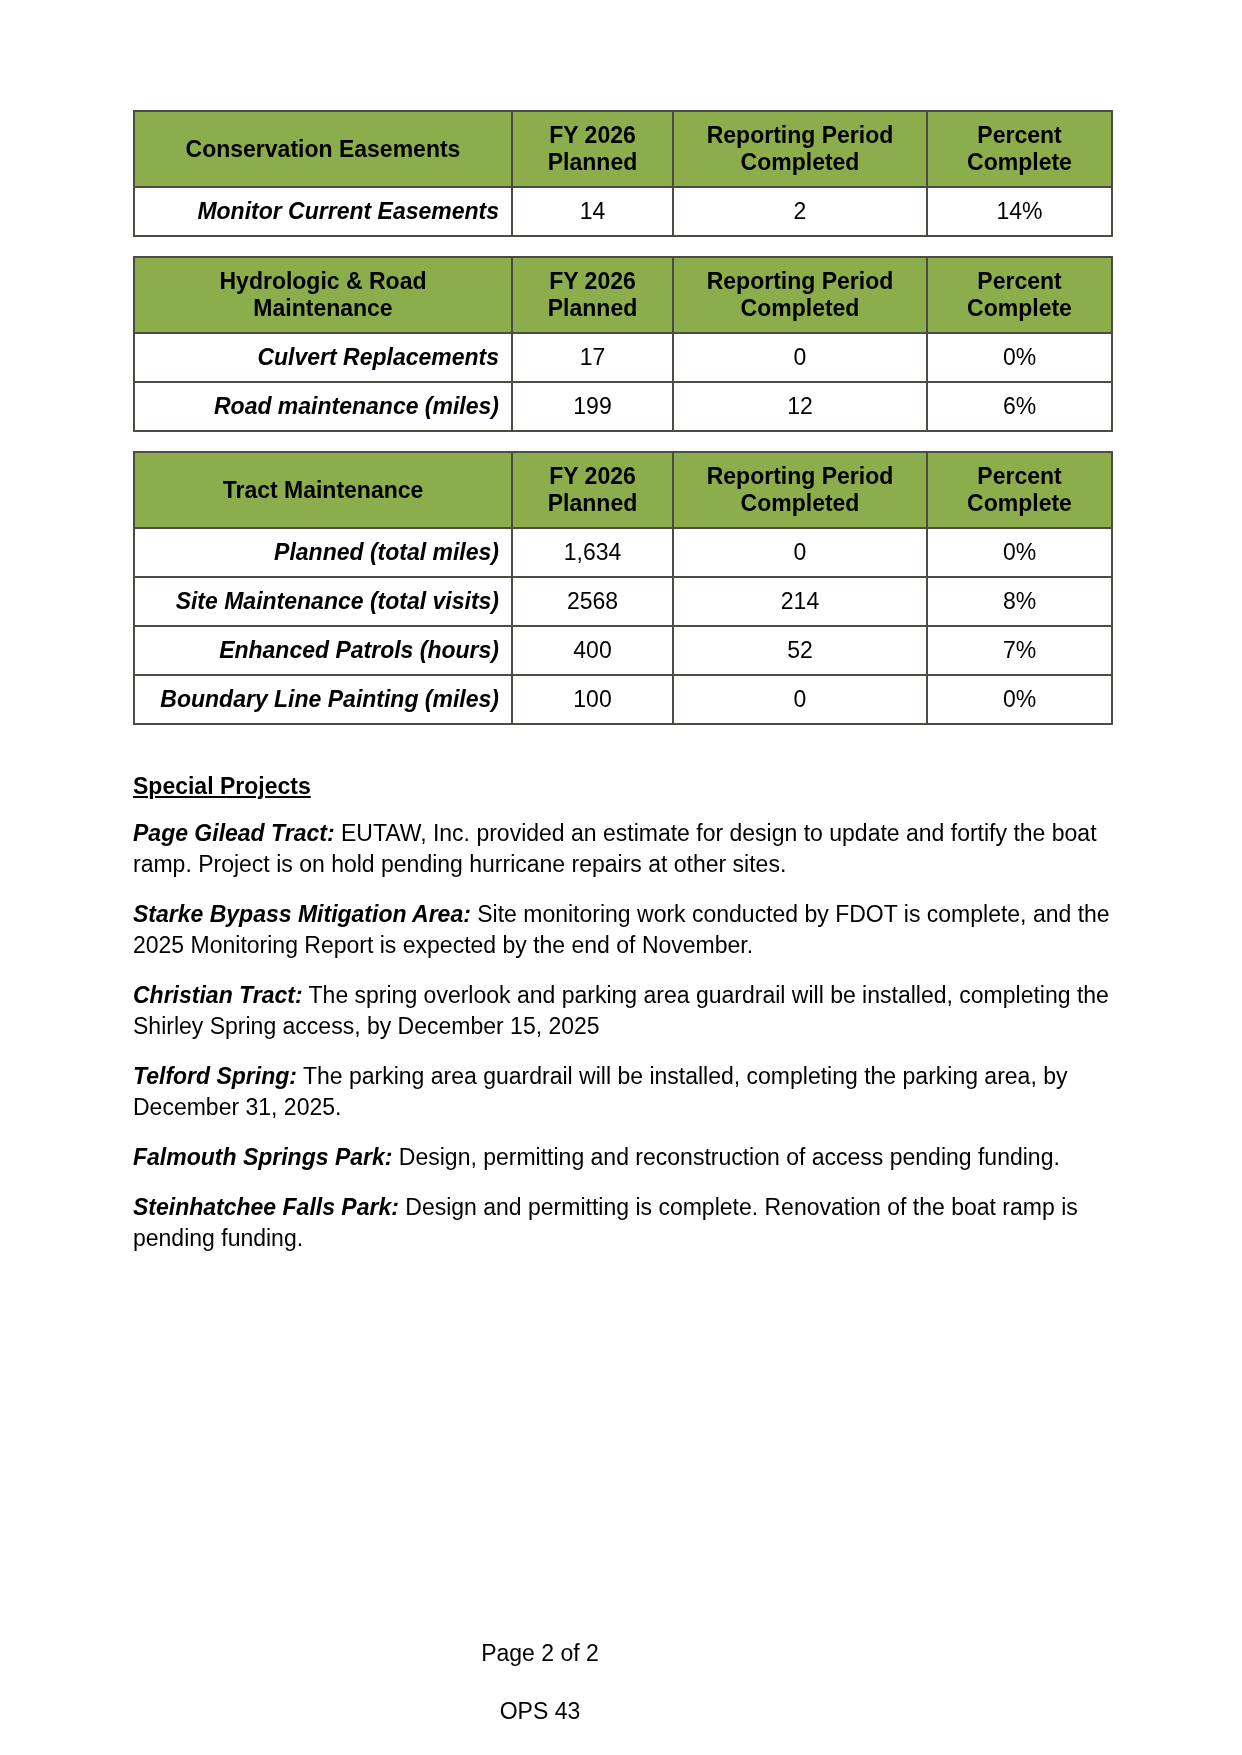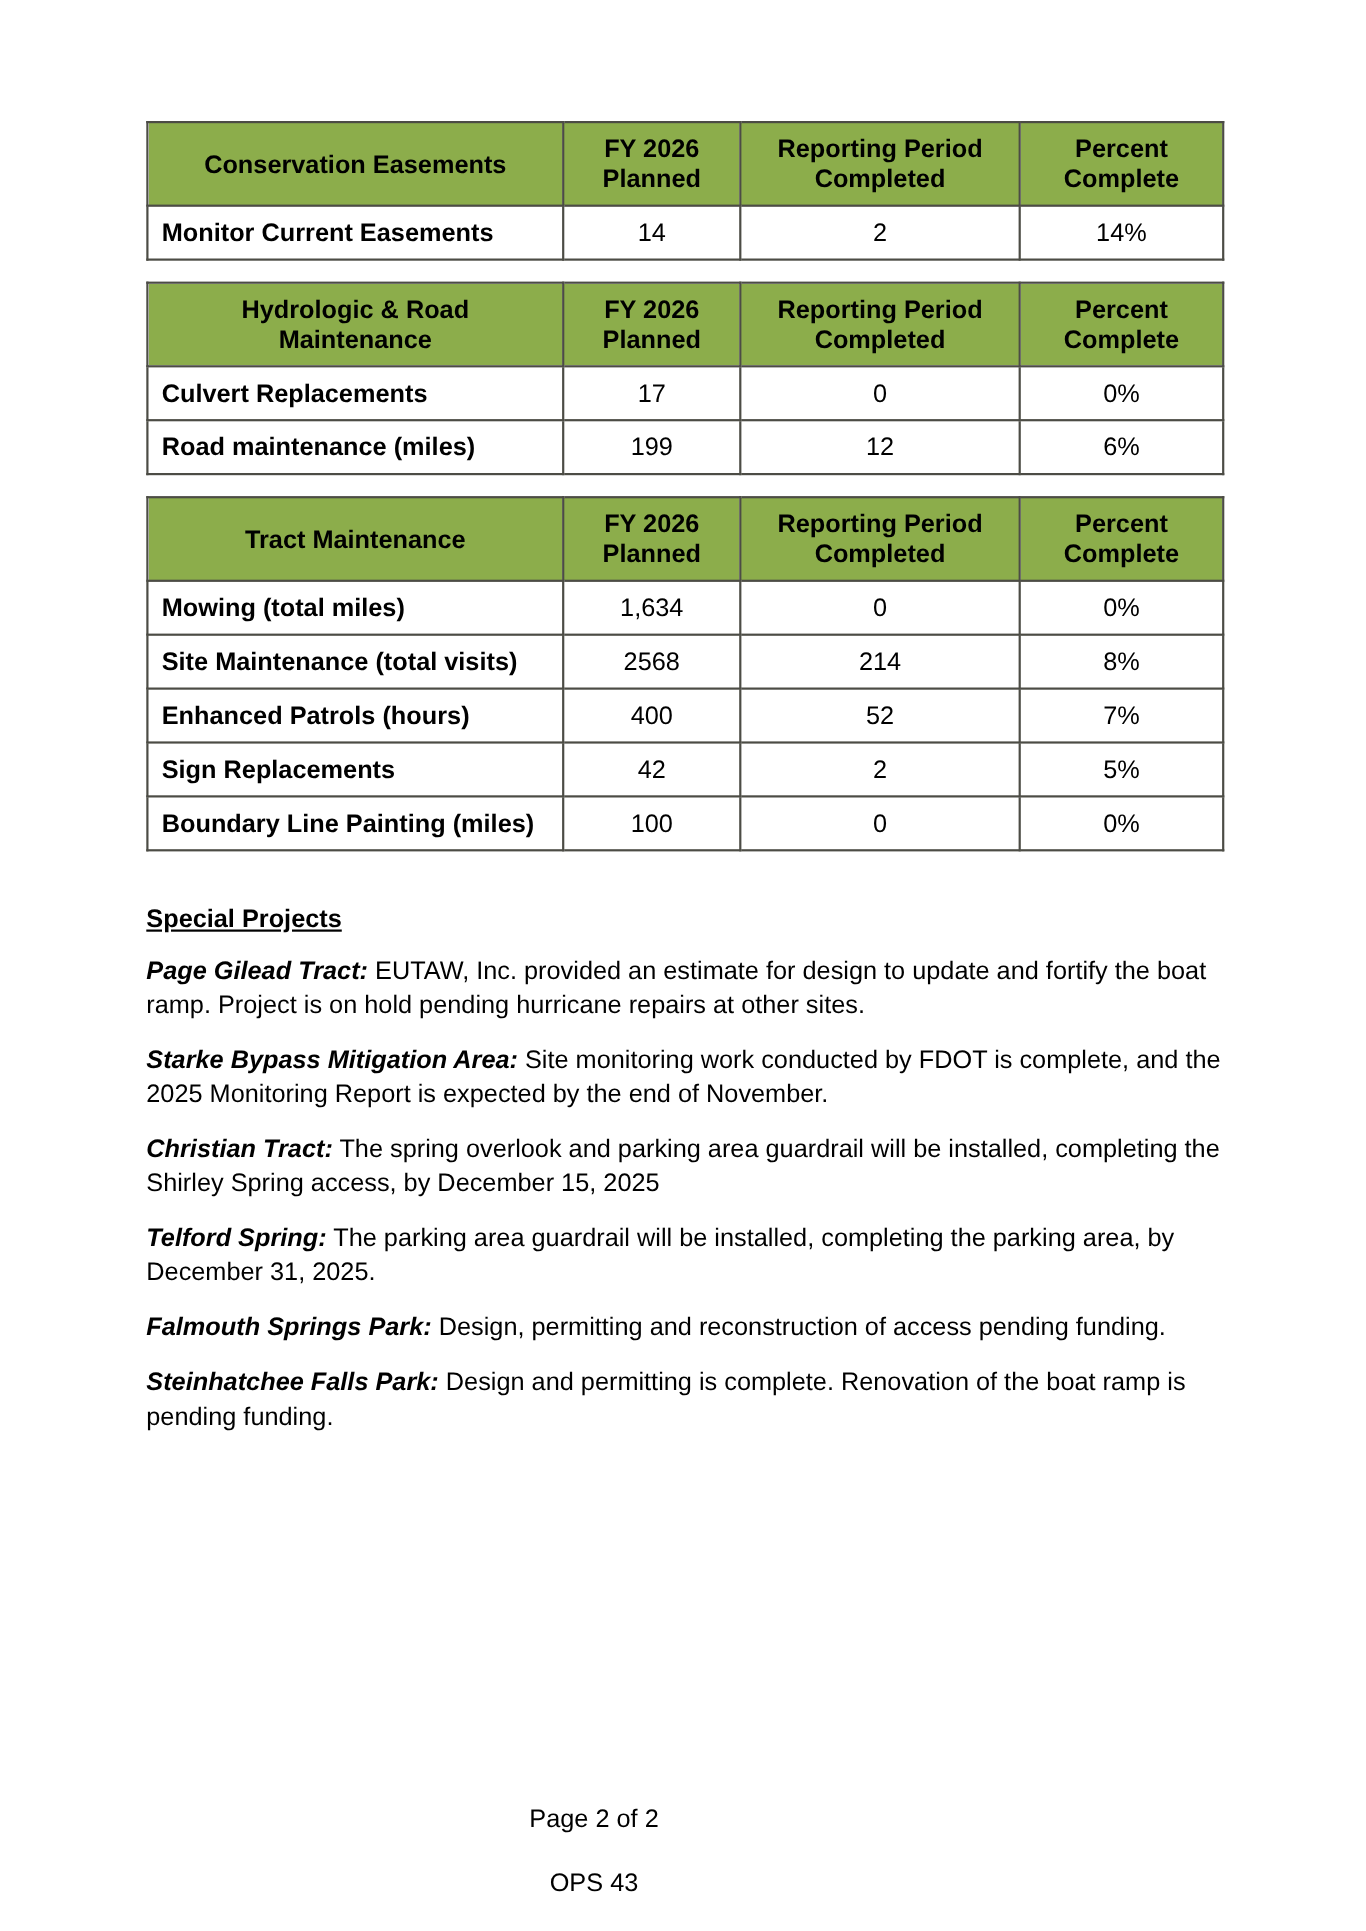--- a/index.html
+++ b/index.html
@@ -37,21 +37,21 @@
     padding: 10px 12px;
     vertical-align: middle;
     overflow: hidden;
   }
   table.metrics thead th {
     background: #8cad4b;
     font-weight: bold;
   }
   th.tbl-title { text-align: center; }
   th.col-head  { text-align: center; }
-  td.row-label { font-weight: bold; text-align: left; }
+  td.row-label { font-weight: bold; text-align: right; font-style: italic; }
   td.cell-val  { text-align: center; }
 
   .special-heading {
     font-size: 23px;
     line-height: 27px;
     font-weight: bold;
     text-decoration: underline;
     margin: 48px 0 18px 0;
   }
   p.project {
@@ -146,42 +146,36 @@
         <thead>
           <tr>
             <th class="tbl-title">Tract Maintenance</th>
             <th class="col-head">FY 2026 Planned</th>
             <th class="col-head">Reporting Period Completed</th>
             <th class="col-head">Percent Complete</th>
           </tr>
         </thead>
         <tbody>
           <tr>
-            <td class="row-label">Mowing (total miles)</td>
+            <td class="row-label">Planned (total miles)</td>
             <td class="cell-val">1,634</td>
             <td class="cell-val">0</td>
             <td class="cell-val">0%</td>
           </tr>
           <tr>
             <td class="row-label">Site Maintenance (total visits)</td>
             <td class="cell-val">2568</td>
             <td class="cell-val">214</td>
             <td class="cell-val">8%</td>
           </tr>
           <tr>
             <td class="row-label">Enhanced Patrols (hours)</td>
             <td class="cell-val">400</td>
             <td class="cell-val">52</td>
             <td class="cell-val">7%</td>
-          </tr>
-          <tr>
-            <td class="row-label">Sign Replacements</td>
-            <td class="cell-val">42</td>
-            <td class="cell-val">2</td>
-            <td class="cell-val">5%</td>
           </tr>
           <tr>
             <td class="row-label">Boundary Line Painting (miles)</td>
             <td class="cell-val">100</td>
             <td class="cell-val">0</td>
             <td class="cell-val">0%</td>
           </tr>
         </tbody>
       </table>
     </div>

